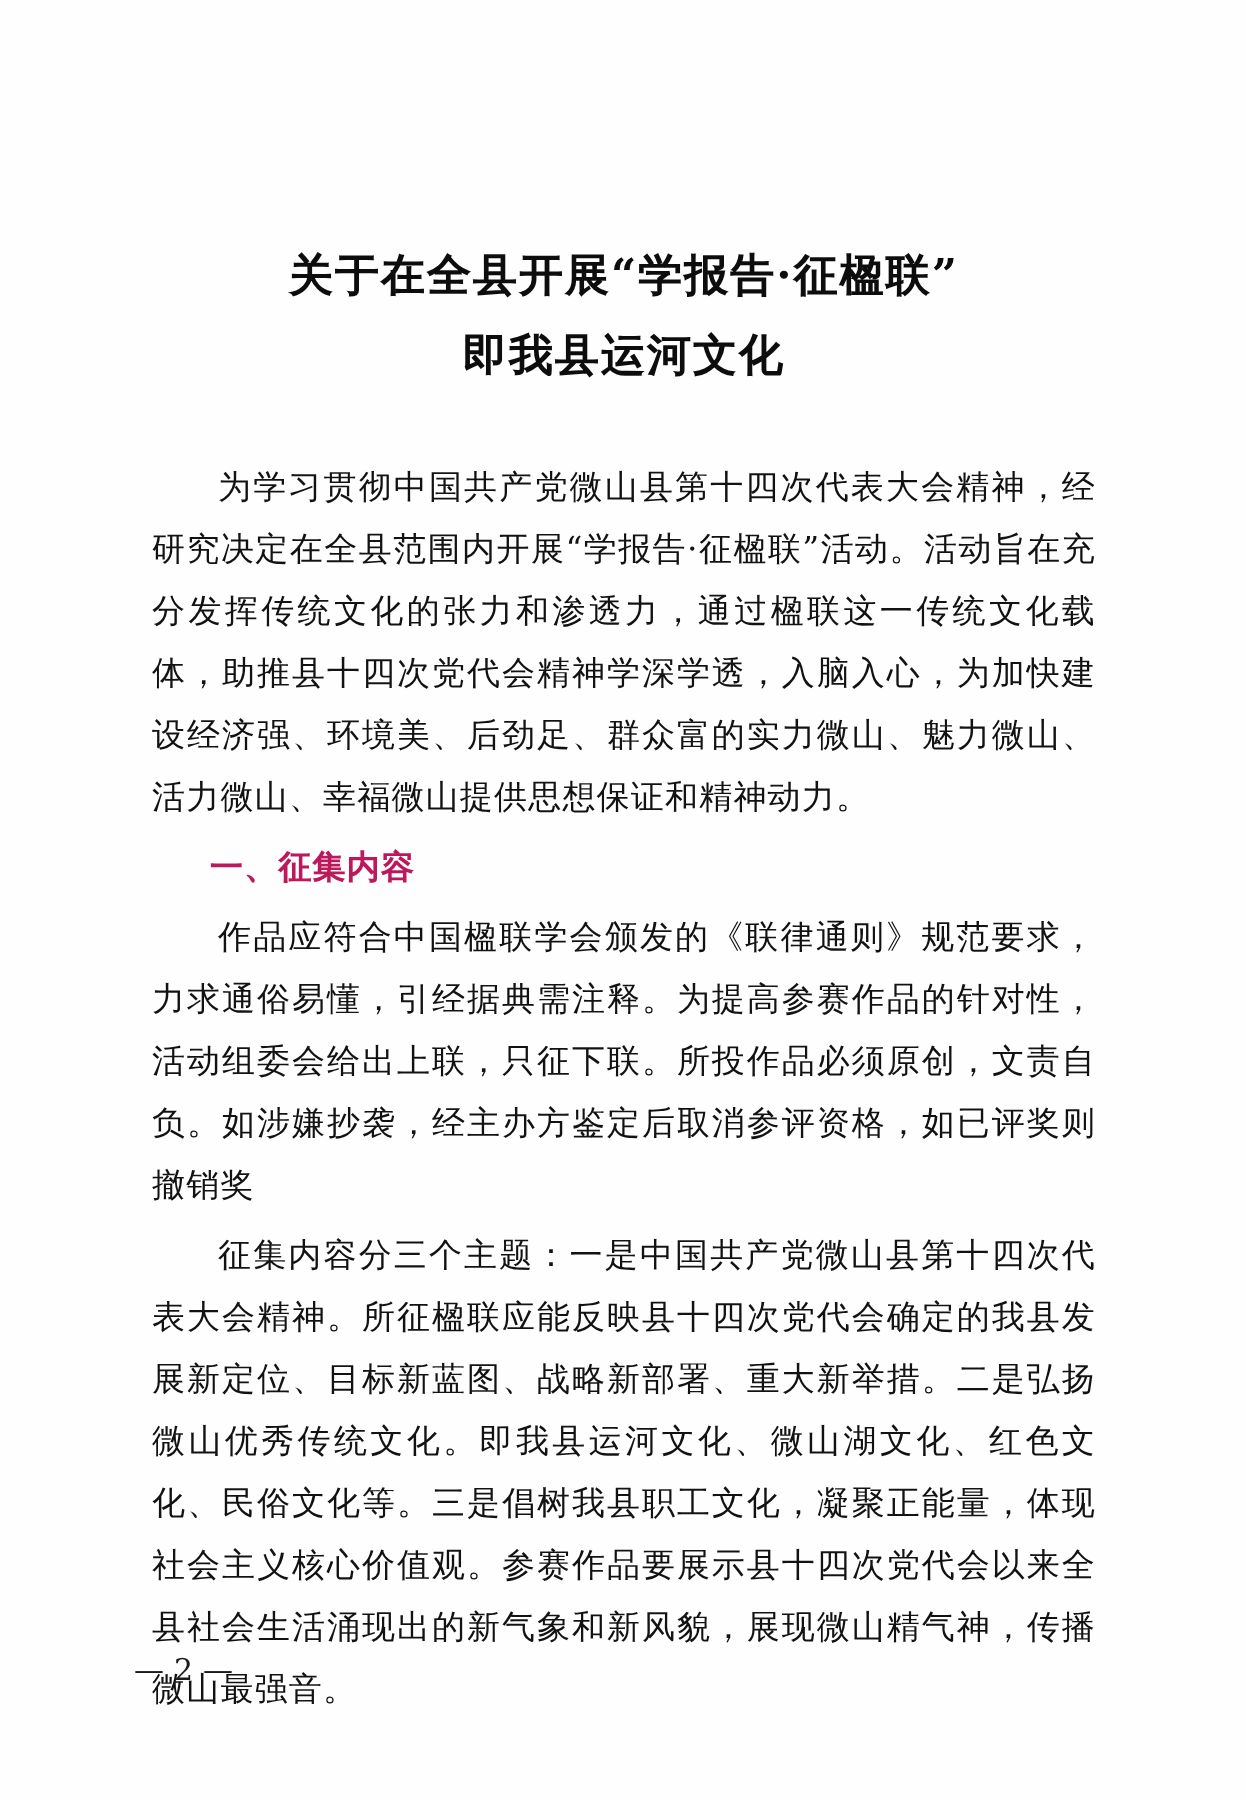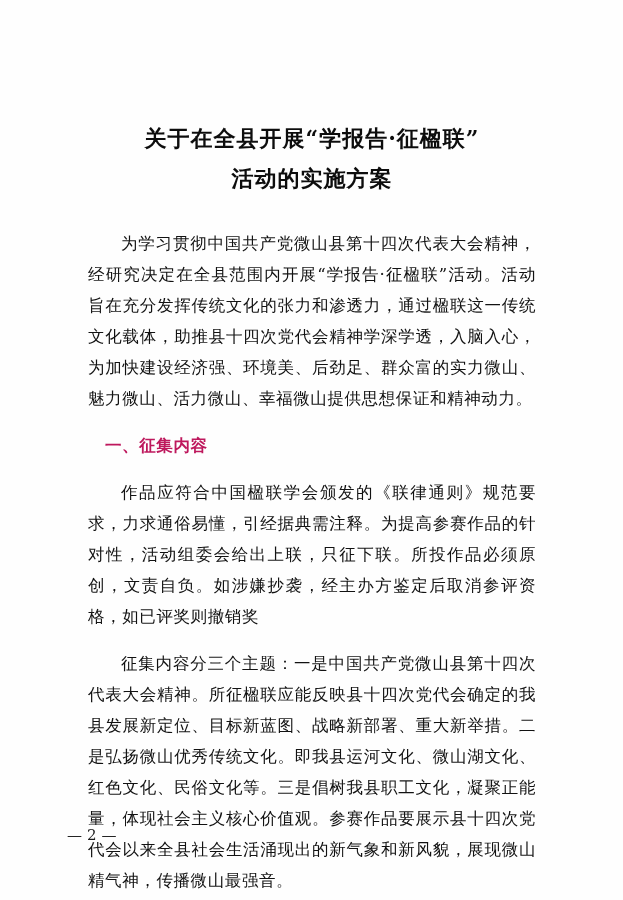--- a/index.html
+++ b/index.html
@@ -41,21 +41,21 @@
   }
   .doc-title .line2 {
     display: block;
   }
   .para {
     font-size: 16.5px;
     line-height: 31px;
     text-align: justify;
     text-justify: inter-ideograph;
     letter-spacing: 0.6px;
-    margin: 16px;
+    margin: 4px;
     color: #121212;
   }
   .para.first {
     margin-top: 30px;
   }
   .indent {
     text-indent: 2em;
   }
   .section-head {
     font-size: 16.5px;
@@ -82,21 +82,21 @@
 </style>
 </head>
 <body>
 
 <div class="page">
 
   <div class="doc-body">
 
     <h1 class="doc-title">
       <span>关于在全县开展“学报告·征楹联”</span>
-      <span class="line2">活动的实施方案</span>
+      <span class="line2">即我县运河文化</span>
     </h1>
 
     <p class="para first indent">为学习贯彻中国共产党微山县第十四次代表大会精神，经研究决定在全县范围内开展“学报告·征楹联”活动。活动旨在充分发挥传统文化的张力和渗透力，通过楹联这一传统文化载体，助推县十四次党代会精神学深学透，入脑入心，为加快建设经济强、环境美、后劲足、群众富的实力微山、魅力微山、活力微山、幸福微山提供思想保证和精神动力。</p>
 
     <p class="section-head">一、征集内容</p>
 
     <p class="para indent">作品应符合中国楹联学会颁发的《联律通则》规范要求，力求通俗易懂，引经据典需注释。为提高参赛作品的针对性，活动组委会给出上联，只征下联。所投作品必须原创，文责自负。如涉嫌抄袭，经主办方鉴定后取消参评资格，如已评奖则撤销奖</p>
 
     <p class="para indent">征集内容分三个主题：一是中国共产党微山县第十四次代表大会精神。所征楹联应能反映县十四次党代会确定的我县发展新定位、目标新蓝图、战略新部署、重大新举措。二是弘扬微山优秀传统文化。即我县运河文化、微山湖文化、红色文化、民俗文化等。三是倡树我县职工文化，凝聚正能量，体现社会主义核心价值观。参赛作品要展示县十四次党代会以来全县社会生活涌现出的新气象和新风貌，展现微山精气神，传播微山最强音。</p>
 

